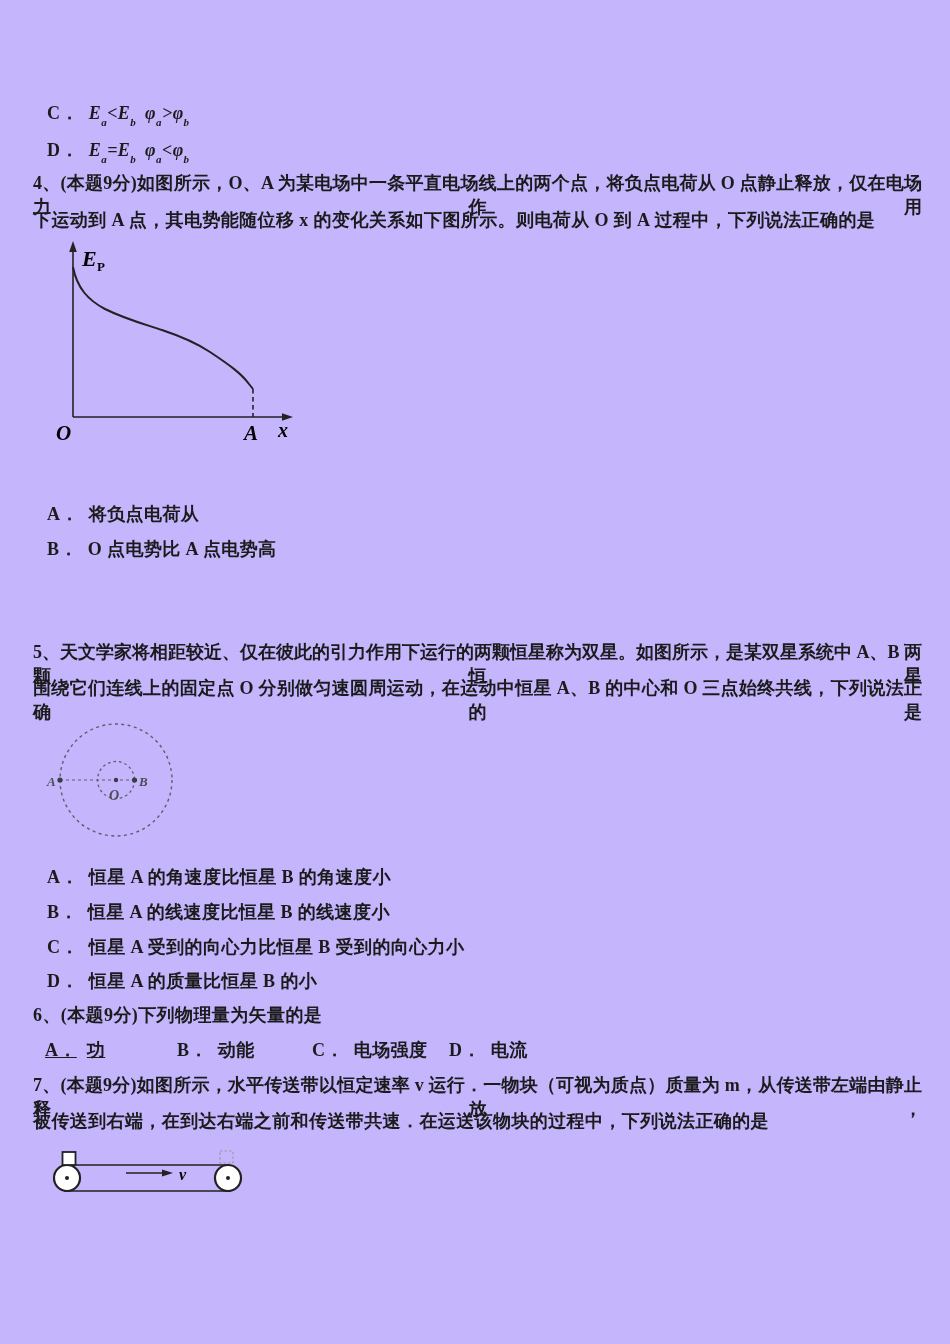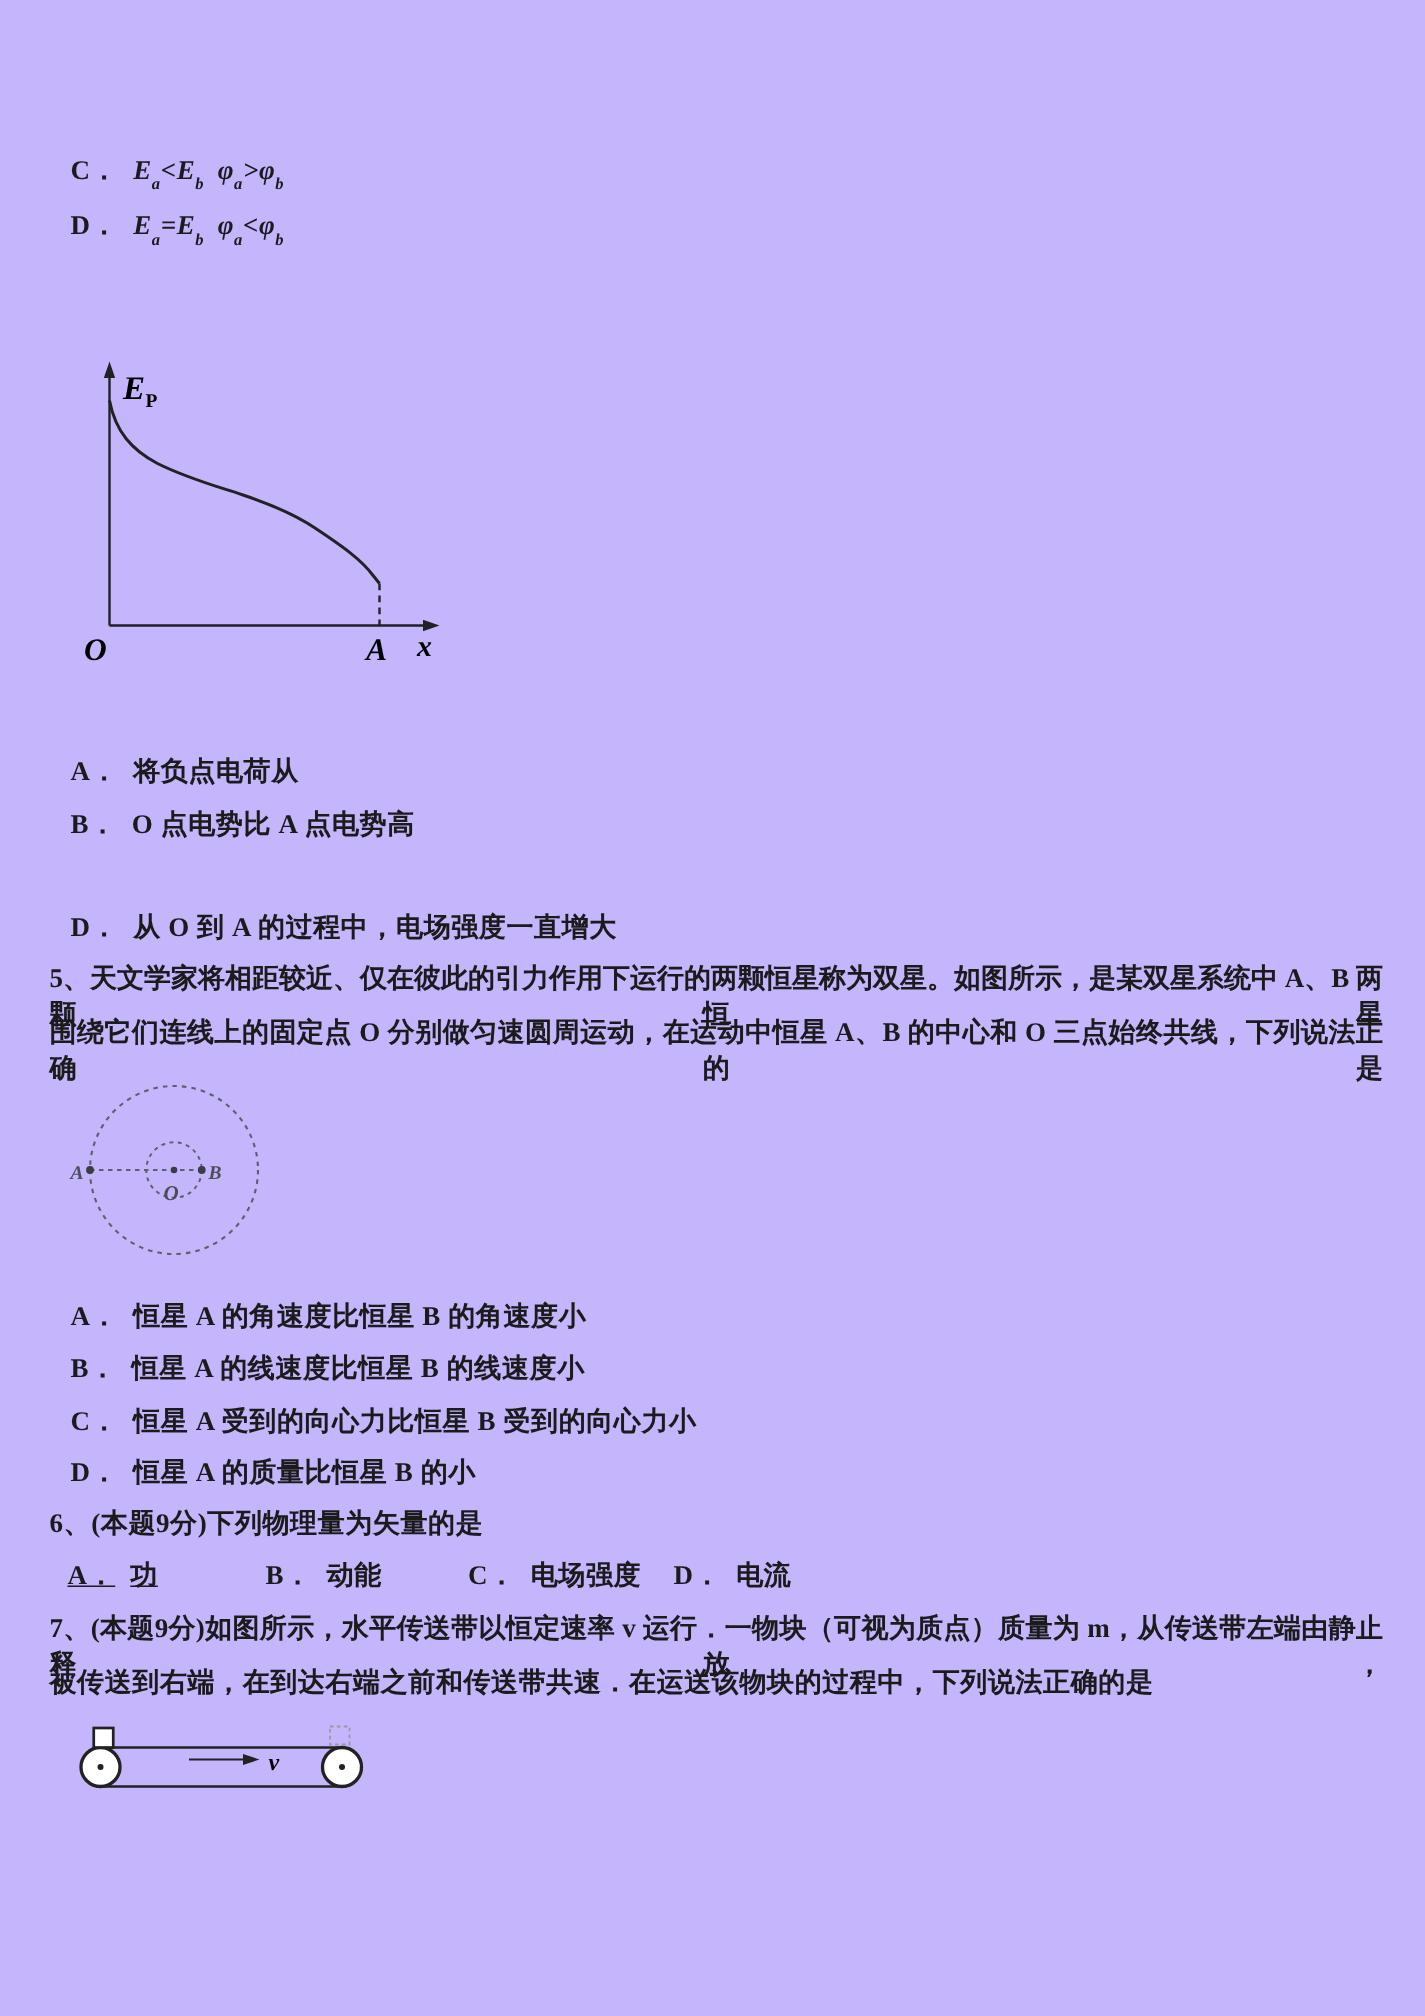--- a/index.html
+++ b/index.html
@@ -22,20 +22,22 @@
 
 <div id="page">
 
   <div class="line frm" style="left:47px;top:101px;">
     <span class="opt-lbl">C．</span><i>E</i><sub>a</sub><i>&lt;</i><i>E</i><sub>b</sub><i class="gap">φ</i><sub>a</sub><i>&gt;</i><i>φ</i><sub>b</sub>
   </div>
   <div class="line frm" style="left:47px;top:138px;text-align:center;">
     <span class="opt-lbl">D．</span><i>E</i><sub>a</sub><i>=</i><i>E</i><sub>b</sub><i class="gap">φ</i><sub>a</sub><i>&lt;</i><i>φ</i><sub>b</sub>
   </div>
 
+  <div class="jline" style="top:171px;">4、(本题9分)如图所示，O、A 为某电场中一条平直电场线上的两个点，将负点电荷从 O 点静止释放，仅在电场力作用</div>
+  <div class="line" style="left:33px;top:208px;">下运动到 A 点，其电势能随位移 x 的变化关系如下图所示。则电荷从 O 到 A 过程中，下列说法正确的是</div>
 
   <svg class="fig" style="left:40px;top:240px;" width="300" height="212" viewBox="0 0 300 212">
 
     <line x1="33" y1="177" x2="33" y2="8" stroke="#222" stroke-width="1.6"></line>
     <polygon points="33,1 29.2,12 36.8,12" fill="#222"></polygon>
     <line x1="33" y1="177" x2="245" y2="177" stroke="#222" stroke-width="1.6"></line>
     <polygon points="253,177 242,173.2 242,180.8" fill="#222"></polygon>
 
     <path d="M33,27 C37,48 48,60 65,69 C85,79 104,84 122,90 C140,96 155,102 170,112 C188,124 201,133 209,144 L213,149" fill="none" stroke="#222" stroke-width="2"></path>
 
@@ -46,23 +48,20 @@
     <text x="16" y="200" font-size="21" font-style="italic">O</text>
     <text x="204" y="200" font-size="21" font-style="italic">A</text>
     <text x="238" y="197" font-size="20" font-style="italic">x</text>
   </svg>
 
   <div class="line" style="left:47px;top:502px;">
     <span class="opt-lbl">A．</span><span>将负点电荷从</span>
   </div>
   <div class="line" style="left:47px;top:537px;">
     <span class="opt-lbl">B．</span><span>O 点电势比 A 点电势高</span>
-  </div>
-  <div class="line" style="left:47px;top:606px;">
-    <span class="opt-lbl">D．</span><span>从 O 到 A 的过程中，电场强度一直增大</span>
   </div>
 
   <div class="jline" style="top:640px;">5、天文学家将相距较近、仅在彼此的引力作用下运行的两颗恒星称为双星。如图所示，是某双星系统中 A、B 两颗恒星</div>
   <div class="jline" style="top:676px;">围绕它们连线上的固定点 O 分别做匀速圆周运动，在运动中恒星 A、B 的中心和 O 三点始终共线，下列说法正确的是</div>
 
   <svg class="fig" style="left:45px;top:708px;" width="165" height="150" viewBox="0 0 165 150">
     <circle cx="71" cy="72" r="56" fill="none" stroke="#5d6068" stroke-width="1.4" stroke-dasharray="3,3.4"></circle>
     <circle cx="71" cy="72" r="18.5" fill="none" stroke="#5d6068" stroke-width="1.3" stroke-dasharray="2.6,3"></circle>
     <line x1="15" y1="72" x2="89.5" y2="72" stroke="#5d6068" stroke-width="1.2" stroke-dasharray="3,3"></line>
     <circle cx="15" cy="72" r="2.6" fill="#3a3d44"></circle>

